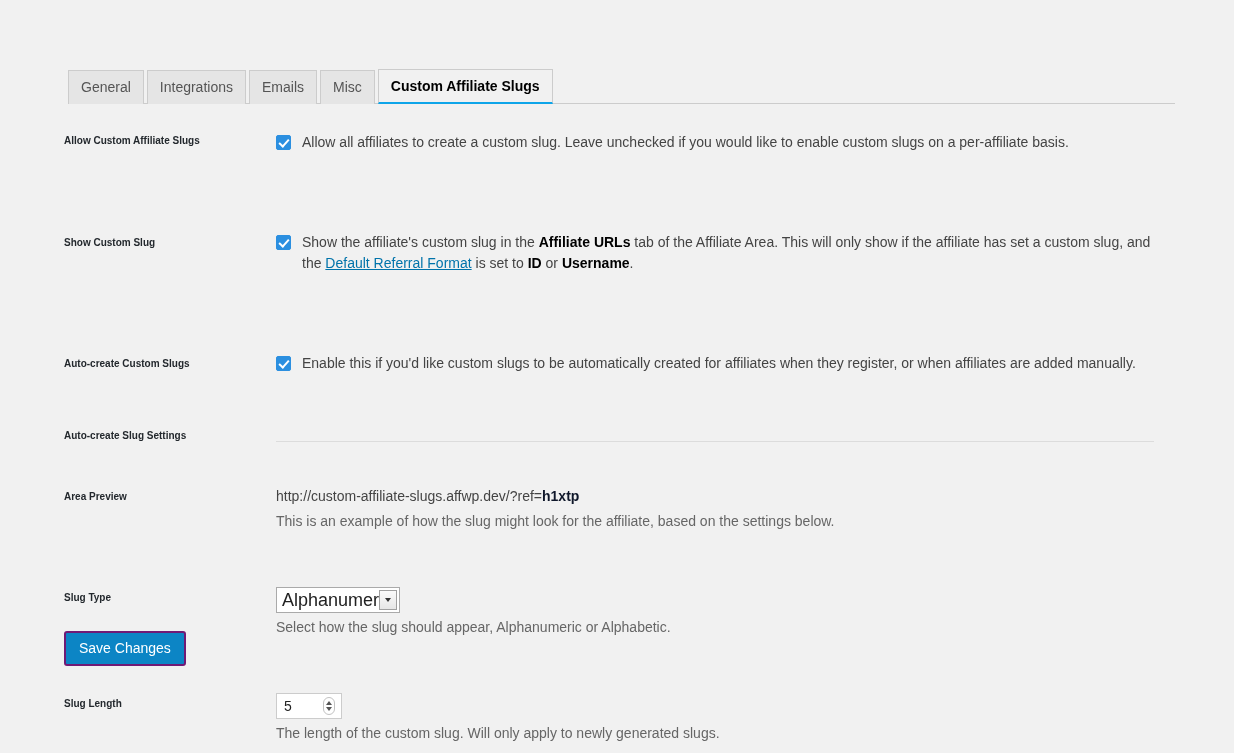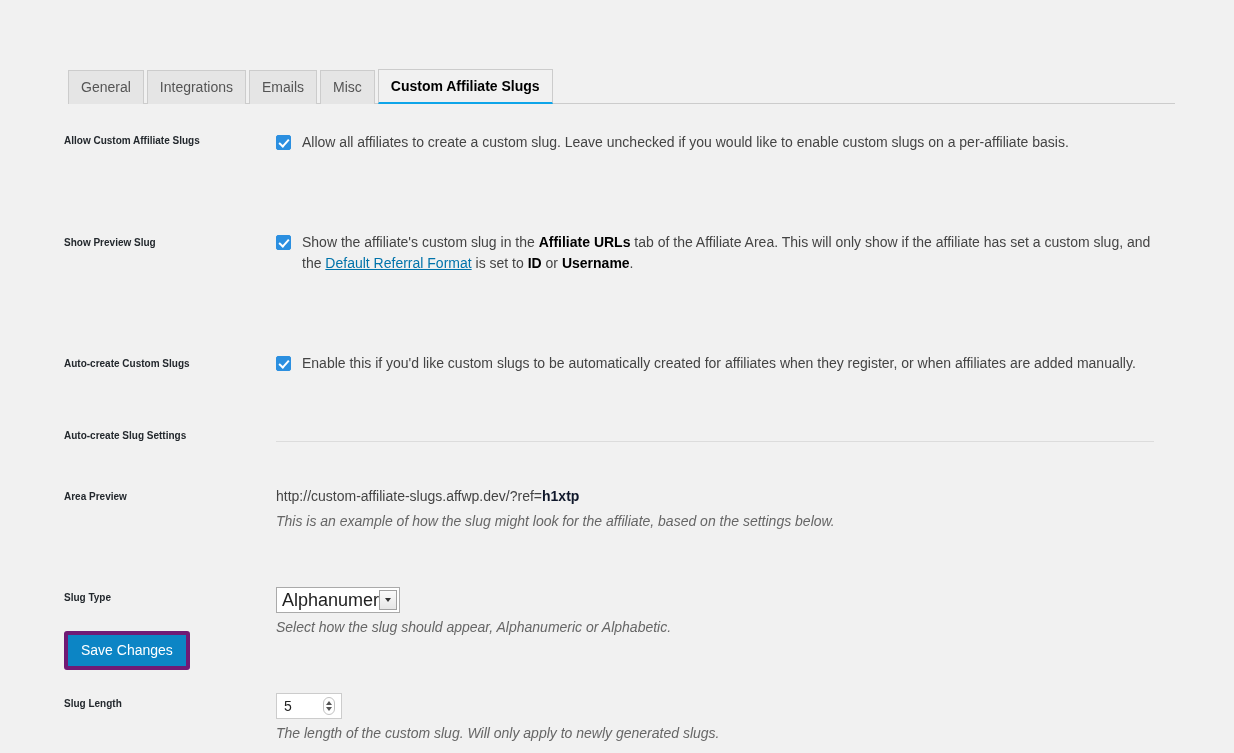--- a/index.html
+++ b/index.html
@@ -156,21 +156,20 @@
   
   .row-preview th { padding-top: 40px; }
   .row-preview td { padding-top: 36px; }
   .preview-url {
     font-size: 14px;
     color: #444;
     line-height: 1.5;
   }
   .preview-url b { font-weight: bold; color: #0f172a; }
   .hint {
-    font-style: italic;
     color: #666;
     font-size: 14px;
     margin-top: 4px;
     line-height: 1.5;
   }
 
   
   .row-type th { padding-top: 44px; }
   .row-type td { padding-top: 40px; }
   .select-wrap {
@@ -270,21 +269,21 @@
 
   
   .submit-wrap {
     position: absolute;
     left: 64px;
     top: 631px;
   }
   .btn-primary {
     display: inline-block;
     background: #0c85c5;
-    border: 4px solid #701a75;
+    border: 2px solid #701a75;
     border-radius: 3px;
     color: #fff;
     font-size: 14px;
     line-height: 1;
     padding: 8px 13px 9px 13px;
     cursor: pointer;
     font-family: "Liberation Sans", sans-serif;
   }
 </style>
 </head>
@@ -307,21 +306,21 @@
         <th>Allow Custom Affiliate Slugs</th>
         <td>
           <label class="check-line">
             <span class="cb"></span>
             <span class="desc-text">Allow all affiliates to create a custom slug. Leave unchecked if you would like to enable custom slugs on a per-affiliate basis.</span>
           </label>
         </td>
       </tr>
 
       <tr class="row-show">
-        <th>Show Preview Slug</th>
+        <th>Show Custom Slug</th>
         <td>
           <label class="check-line">
             <span class="cb"></span>
             <span class="desc-text"><span>Show the affiliate's custom slug in the </span><b>Affiliate URLs</b><span> tab of the Affiliate Area. This will only show if the affiliate has set a custom slug, and the </span><a href="#">Default Referral Format</a><span> is set to </span><b>ID</b><span> or </span><b>Username</b><span>.</span></span>
           </label>
         </td>
       </tr>
 
       <tr class="row-auto">
         <th>Auto-create Custom Slugs</th>

